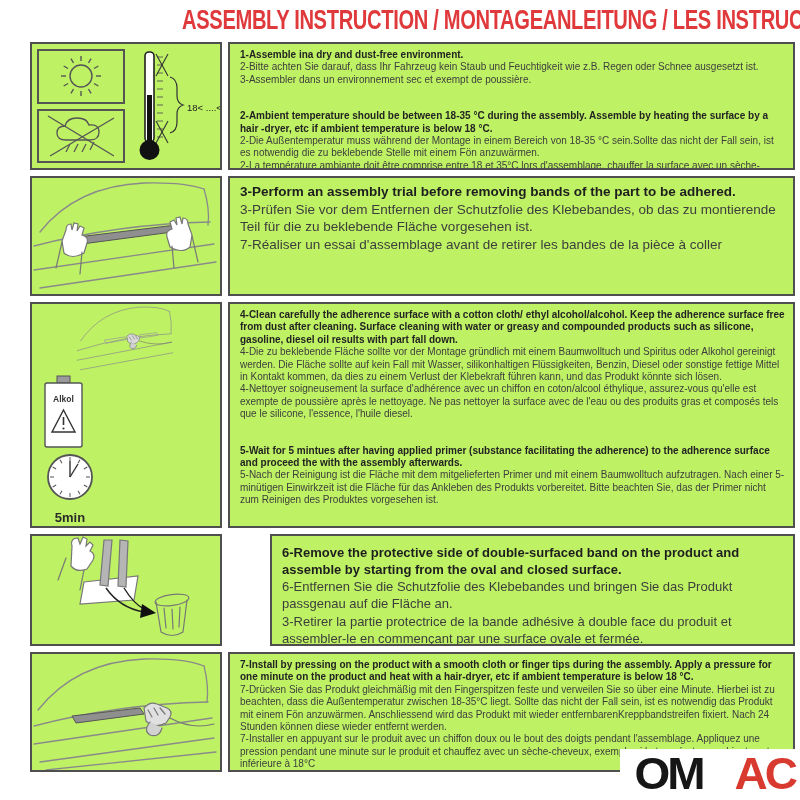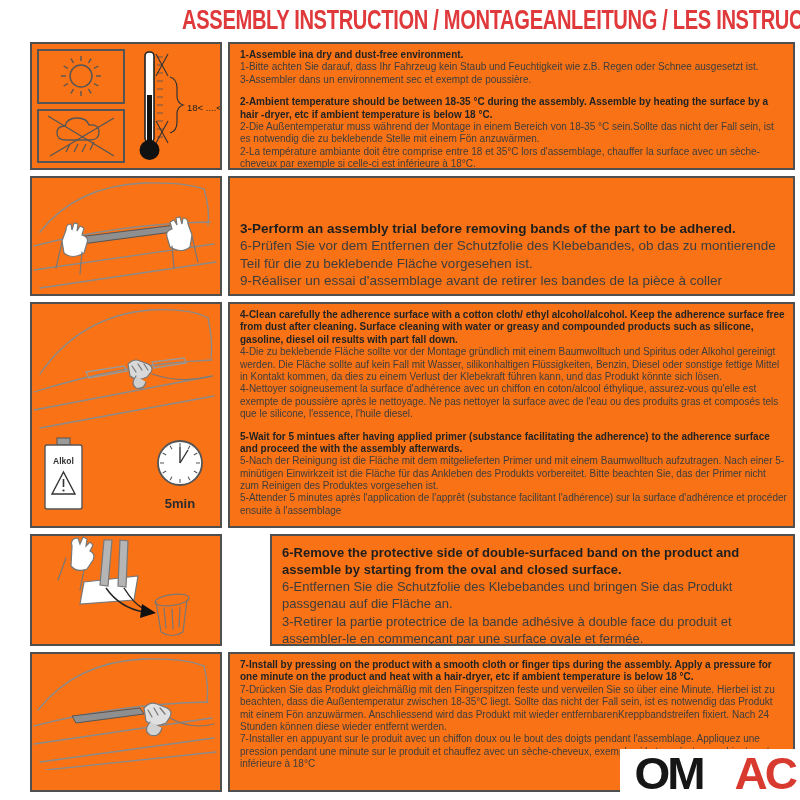--- a/index.html
+++ b/index.html
@@ -5,43 +5,43 @@
   html,body{margin:0;padding:0;background:#fff;}
   body{width:800px;height:800px;font-family:"Liberation Sans",sans-serif;position:relative;overflow:hidden;}
   .page{position:absolute;inset:0;background:#fff;}
 
   .title-wrap{position:absolute;top:4px;left:18px;right:4px;text-align:center;white-space:nowrap;}
   .title-wrap span{display:inline-block;transform:scaleX(0.72);transform-origin:center;
     font-weight:bold;font-size:28px;letter-spacing:-0.5px;color:#e0393c;}
 
   .grid{position:absolute;left:30px;top:42px;width:765px;display:flex;flex-direction:column;gap:6px;}
   .row{display:flex;gap:6px;}
-  .cell{border:2px solid #4f4f4f;background:#f97316;box-sizing:border-box;}
+  .cell{border:2px solid #4f4f4f;background:#bef264;box-sizing:border-box;}
   .icon-cell{width:192px;flex:0 0 192px;overflow:hidden;position:relative;}
   .text-cell{flex:1;padding:5px 6px 4px 10px;display:flex;flex-direction:column;overflow:hidden;}
 
-  .r1{height:128px;} .r2{height:120px;} .r3{height:226px;} .r4{height:112px;gap:48px;} .r5{height:140px;}
+  .r1{height:128px;} .r2{height:120px;} .r3{height:226px;} .r4{height:112px;gap:48px;} .r5{height:120px;}
 
   .text-cell p{margin:0;color:#3d3d3d;}
   .tc-sm p{font-size:10px;line-height:1.24;}
   .tc-sm .en{font-weight:bold;color:#232323;}
-  .tc-sm .step + .step{margin-top:10px;}
-  .tc-lg{justify-content:flex-end;}
+  .tc-sm .step + .step{margin-top:24px;}
+  .tc-lg{justify-content:flex-start;}
   .tc-lg p{font-size:13.5px;line-height:1.3;}
   .tc-lg .en{font-weight:bold;color:#1e1e1e;}
   .tc-md{justify-content:flex-start;padding-top:8px;}
   .tc-md p{font-size:13px;line-height:1.32;}
   .tc-md .en{font-weight:bold;color:#1e1e1e;}
 
   .r1-inner{display:flex;gap:4px;padding:5px;height:100%;box-sizing:border-box;}
   .r1-boxes{display:flex;flex-direction:column;gap:5px;width:88px;flex:0 0 88px;}
   .mini-box{border:2px solid #555;flex:1;display:flex;align-items:center;justify-content:center;}
 
   .r3-inner{display:flex;flex-direction:column;height:100%;box-sizing:border-box;}
-  .r3-bottom{display:flex;align-items:flex-start;justify-content:space-between;padding:0 10px 0 8px;}
+  .r3-bottom{display:flex;align-items:flex-start;justify-content:space-between;padding:0 10px 0 8px;flex-direction:column;}
 
   .logo{position:absolute;right:5px;bottom:0px;z-index:5;background:#fff;padding:2px 0 4px 14px;
     font-weight:bold;font-size:46px;line-height:1;letter-spacing:-3px;display:flex;align-items:baseline;
     transform:scaleY(0.98);transform-origin:bottom;}
   .logo .lb{color:#161616;} .logo .lr{color:#d93a30;padding-left:32px;}
 
   svg{display:block;}
   .sketch{stroke:#8a8a8a;fill:none;stroke-width:1.3;stroke-linecap:round;}
   .sketch2{stroke:#777;fill:none;stroke-width:1.2;stroke-linecap:round;}
 </style>
@@ -119,21 +119,21 @@
               </g>
               <path d="M41,28 q7,2 7,11 v8 q0,7 6,9 q-6,2 -6,9 v8 q0,9 -7,11" stroke="#333" stroke-width="1.2" fill="none"></path>
               <text x="58" y="62" font-size="9.5" fill="#222">18&lt; ....&lt;35 C</text>
             </svg>
           </div>
         </div>
       </div>
       <div class="cell text-cell tc-sm">
         <div class="step">
           <p class="en">1-Assemble ina dry and dust-free environment.</p>
-          <p>1-Bitte achten Sie darauf, dass Ihr Fahrzeug kein Staub und Feuchtigkeit wie z.B. Regen oder Schnee ausgesetzt ist.</p>
+          <p>2-Bitte achten Sie darauf, dass Ihr Fahrzeug kein Staub und Feuchtigkeit wie z.B. Regen oder Schnee ausgesetzt ist.</p>
           <p>3-Assembler dans un environnement sec et exempt de poussière.</p>
         </div>
         <div class="step">
           <p class="en">2-Ambient temperature should be between 18-35 °C  during the assembly. Assemble by heating the surface by a hair -dryer, etc if ambient temperature is below 18 °C.</p>
           <p>2-Die Außentemperatur muss während der Montage in einem Bereich von 18-35 °C  sein.Sollte das nicht der Fall sein, ist es notwendig die zu beklebende Stelle mit einem Fön anzuwärmen.</p>
           <p>2-La température ambiante doit être comprise entre 18 et 35°C lors d'assemblage, chauffer la surface avec un sèche-cheveux par exemple si celle-ci est inférieure à 18°C.</p>
         </div>
       </div>
     </div>
 
@@ -154,22 +154,22 @@
               <path d="M50,74 l-2,22"></path>
             <path d="M156,46 q0,-6 -5,-6 l-1,6 l-2,-7 l-4,1 l1,7 l-3,-5 l-4,2 l2,7 q-7,2 -5,8 l3,10 q12,7 20,0 l2,-12 z" fill="#fff"></path>
             <path d="M160,58 l6,26"></path>
               <path d="M140,68 l2,22"></path>
           </g>
         </svg>
       </div>
       <div class="cell text-cell tc-lg">
         <div class="step">
           <p class="en">3-Perform an assembly trial before removing bands of the part to be adhered.</p>
-          <p>6-Prüfen Sie vor dem Entfernen der Schutzfolie des Klebebandes, ob das zu montierende Teil für die zu beklebende Fläche vorgesehen ist.</p>
-          <p>9-Réaliser un essai d'assemblage avant de retirer les bandes de la pièce à coller</p>
+          <p>3-Prüfen Sie vor dem Entfernen der Schutzfolie des Klebebandes, ob das zu montierende Teil für die zu beklebende Fläche vorgesehen ist.</p>
+          <p>7-Réaliser un essai d'assemblage avant de retirer les bandes de la pièce à coller</p>
         </div>
       </div>
     </div>
 
     <div class="row r3">
       <div class="cell icon-cell">
         <div class="r3-inner">
           <svg width="188" height="132" viewBox="0 0 188 132">
             <g class="sketch">
               <path d="M8,70 Q48,12 118,6 Q158,4 176,14"></path>
@@ -221,21 +221,20 @@
       </div>
       <div class="cell text-cell tc-sm">
         <div class="step">
           <p class="en">4-Clean carefully the adherence surface with a cotton cloth/ ethyl alcohol/alcohol. Keep the adherence surface free from dust after cleaning. Surface cleaning with water or greasy and compounded products such as silicone, gasoline, diesel oil results with part fall down.</p>
           <p>4-Die zu beklebende Fläche sollte vor der Montage gründlich mit einem Baumwolltuch und Spiritus oder Alkohol gereinigt werden. Die Fläche sollte auf kein Fall mit Wasser, silikonhaltigen Flüssigkeiten, Benzin, Diesel oder sonstige fettige Mittel in Kontakt kommen, da dies zu einem Verlust der Klebekraft führen kann, und das Produkt könnte sich lösen.</p>
           <p>4-Nettoyer soigneusement la surface d'adhérence avec un chiffon en coton/alcool éthylique, assurez-vous qu'elle est exempte de poussière après le nettoyage. Ne pas nettoyer la surface avec de l'eau ou des produits gras et composés tels que le silicone, l'essence, l'huile diesel.</p>
         </div>
         <div class="step">
           <p class="en">5-Wait for 5 mintues after having applied primer (substance facilitating the adherence) to the adherence surface and proceed the with the assembly afterwards.</p>
           <p>5-Nach der Reinigung ist die Fläche mit dem mitgelieferten Primer und mit einem Baumwolltuch aufzutragen. Nach einer 5-minütigen Einwirkzeit ist die Fläche für das Ankleben des Produkts vorbereitet. Bitte beachten Sie, das der Primer nicht zum Reinigen des Produktes vorgesehen ist.</p>
-          <p>5-Attender 5 minutes après l'application de l'apprêt (substance facilitant l'adhérence) sur la surface d'adhérence et procéder ensuite à l'assemblage</p>
         </div>
       </div>
     </div>
 
     <div class="row r4">
       <div class="cell icon-cell">
         <svg width="188" height="108" viewBox="0 0 188 108">
           <g class="sketch2">
             <polygon points="52,46 106,40 102,64 48,68" fill="#fff"></polygon>
             <polygon points="72,4 80,4 76,50 68,49" fill="#b5b5b5"></polygon>

